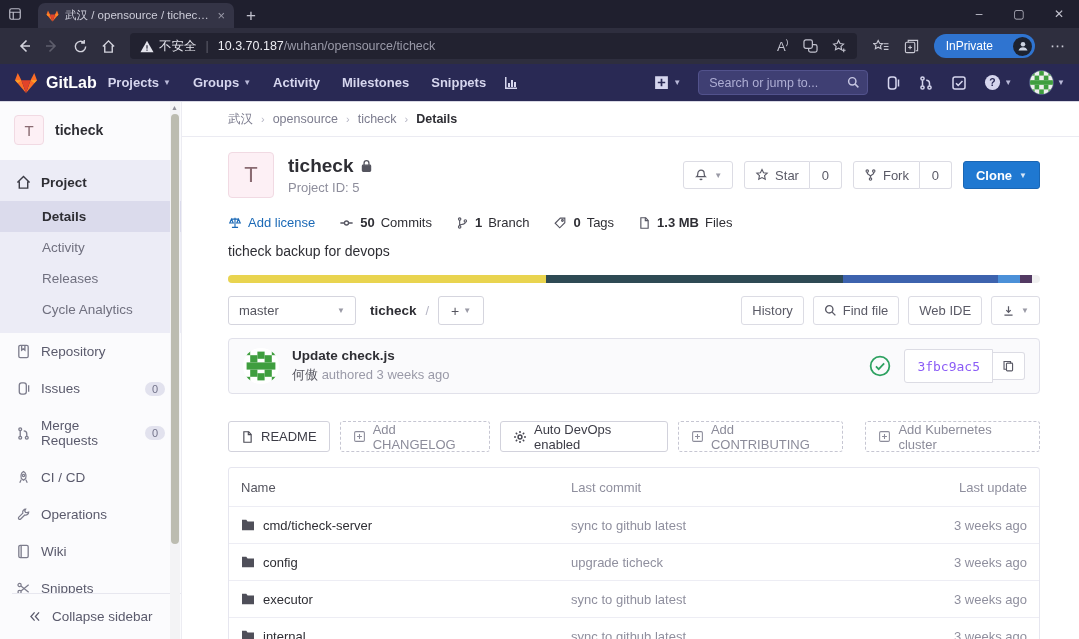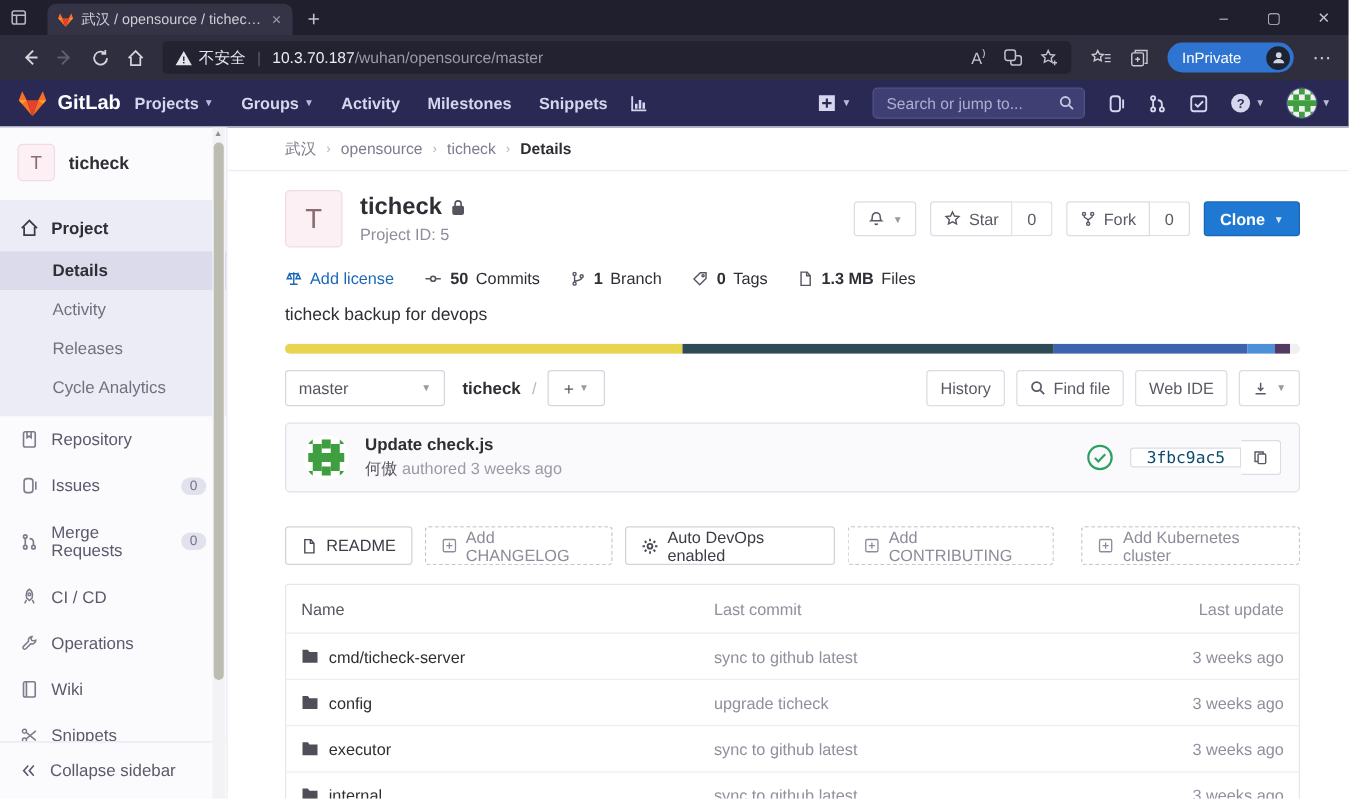--- a/index.html
+++ b/index.html
@@ -49,21 +49,21 @@
   .sb-head { display:flex; align-items:center; gap:11px; padding:13px 14px 15px; }
   .sb-avatar { width:30px; height:30px; border-radius:4px; background:#fdf0f5; border:1px solid #f1dae3; color:#8a6b72; display:flex; align-items:center; justify-content:center; font-size:15px; }
   .sb-project { font-weight:700; color:#2e2e34; font-size:14px; }
   .sb-section { background:#ececf6; padding:4px 0 8px; }
   .sb-section-head { display:flex; align-items:center; gap:10px; padding:11px 16px; color:#2e2e34; font-weight:600; }
   .sb-sub { padding:8px 16px 8px 42px; color:#70707f; }
   .sb-sub.active { background:#dbdbec; color:#2e2e34; font-weight:600; }
   .sb-item { display:flex; align-items:center; gap:10px; padding:11px 16px; color:#5a5a6c; }
   .sb-item .ic { color:#7c7c8c; }
   .sb-badge { margin-left:auto; background:#e2e2ee; color:#73738a; border-radius:9px; font-size:11px; padding:1px 7px; }
-  .sb-collapse { position:absolute; bottom:0; left:0; right:0; height:46px; border-top:1px solid #e7e7ef; display:flex; align-items:center; gap:10px; padding:0 16px; color:#5a5a6c; background:#fbfbfd; }
+  .sb-collapse { position:absolute; bottom:0; left:12px; right:0; height:46px; border-top:1px solid #e7e7ef; display:flex; align-items:center; gap:10px; padding:0 16px; color:#5a5a6c; background:#fbfbfd; }
   .sb-scroll { position:absolute; top:0; right:1px; width:10px; height:100%; background:#f3f3f5; }
   .sb-thumb { position:absolute; top:12px; left:1px; width:8px; height:430px; background:#bcbcb0; border-radius:4px; }
   .sb-scroll .arrow { position:absolute; top:2px; left:1px; color:#8f8f98; font-size:7px; }
 
   
   .main { flex:1; overflow:hidden; }
   .breadcrumb { height:35px; display:flex; align-items:center; gap:8px; padding:0 40px 0 46px; border-bottom:1px solid #ebebf2; font-size:12.5px; color:#7c7c8e; }
   .breadcrumb .sep { color:#b5b5c4; font-size:11px; }
   .breadcrumb .current { color:#2e2e34; font-weight:700; }
   .inner { padding:0 39px 0 46px; }
@@ -103,21 +103,21 @@
   .repo-actions .btn { height:29px; }
 
   .commitbox { margin-top:13px; border:1px solid #e1e1ea; border-radius:4px; background:#fafafc; display:flex; align-items:center; padding:9px 14px; }
   .commit-avatar { width:36px; height:36px; border-radius:50%; overflow:hidden; flex:none; }
   .commit-info { margin-left:13px; }
   .commit-title { font-size:13.5px; font-weight:700; color:#2e2e34; }
   .commit-meta { font-size:13px; color:#9a9aa8; margin-top:3px; }
   .commit-meta .author { color:#55555f; }
   .commit-right { margin-left:auto; display:flex; align-items:center; gap:13px; }
   .sha-group { display:flex; align-items:center; }
-  .sha { border:1px solid #dcdce4; background:#fff; border-radius:3px 0 0 3px; height:16px; display:flex; align-items:center; padding:0 12px; font-family:"DejaVu Sans Mono","Liberation Mono",monospace; font-size:13px; color:#0c4a6e; }
+  .sha { border:1px solid #dcdce4; background:#fff; border-radius:3px 0 0 3px; height:34px; display:flex; align-items:center; padding:0 12px; font-family:"DejaVu Sans Mono","Liberation Mono",monospace; font-size:13px; color:#8b5cf6; }
   .copy-btn { border:1px solid #dcdce4; border-left:none; background:#fff; border-radius:0 3px 3px 0; height:28px; width:32px; display:flex; align-items:center; justify-content:center; color:#5a5a66; }
 
   .filebtns { margin-top:27px; display:flex; align-items:center; gap:10px; }
   .fbtn { height:31px; border:1px solid #d2d2dc; border-radius:3px; background:#fff; display:flex; align-items:center; gap:7px; padding:0 12px; font-size:13px; color:#3c3c46; }
   .fbtn.dashed { border:1px dashed #c6c6d2; color:#8c8c9a; }
   .fbtn.dashed .ic { color:#8c8c9a; }
   .fbtn .ic { color:#4a4a54; }
 
   .filetable { margin-top:15px; border:1px solid #e6e6ef; border-radius:3px; font-size:13px; }
   .ft-row { display:flex; align-items:center; height:37px; padding:0 12px; border-top:1px solid #ededf4; }
@@ -182,21 +182,21 @@
     <span class="addr-warn">
       <svg width="14" height="13" viewBox="0 0 16 15" fill="currentColor">
           <path d="M8 1l7.5 13H.5L8 1z"></path>
           <rect x="7.3" y="6" width="1.4" height="4" fill="#2e2e3e"></rect>
           <rect x="7.3" y="11" width="1.4" height="1.4" fill="#2e2e3e"></rect>
         </svg>
       <span>不安全</span>
     </span>
     <span class="addr-sep">|</span>
     <span class="addr-host">10.3.70.187</span>
-      <span class="addr-path">/wuhan/opensource/master</span>
+      <span class="addr-path">/wuhan/opensource/ticheck</span>
     <span class="addr-right">
       <span style="font-size:13px;">A⁾</span>
       <svg width="15" height="14" viewBox="0 0 16 15" fill="none" stroke="currentColor" stroke-width="1.3">
           <rect x="1" y="1" width="9" height="9" rx="2"></rect>
           <path d="M10 6h3a2 2 0 0 1 2 2v4a2 2 0 0 1-2 2H8a2 2 0 0 1-2-2v-2"></path>
         </svg>
       <svg width="15" height="15" viewBox="0 0 16 16" fill="none" stroke="currentColor" stroke-width="1.2">
           <path d="M7 1.5l1.6 3.4 3.7.5-2.7 2.5.7 3.6L7 9.8 3.7 11.5l.7-3.6L1.7 5.4l3.7-.5z"></path>
           <path d="M12.5 10v4M10.5 12h4"></path>
         </svg>

